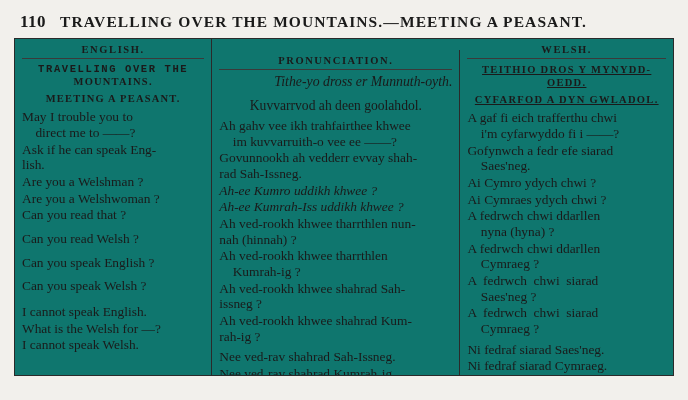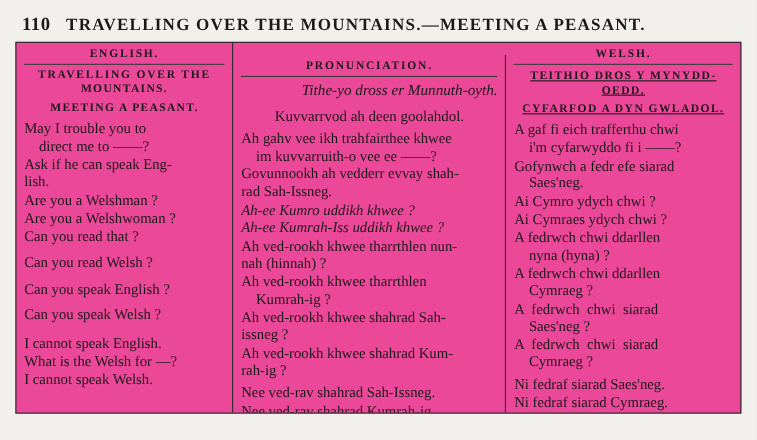--- a/index.html
+++ b/index.html
@@ -18,42 +18,42 @@
     position: relative;
     width: 688px;
     height: 400px;
     background: #f2f0ec;
     box-sizing: border-box;
     padding: 10px 14px 8px 14px;
   }
   
   .running-head {
     display: flex;
-    align-items: flex-end;
+    align-items: center;
     gap: 14px;
     padding: 2px 2px 6px 6px;
   }
   .folio {
     font-size: 17px;
     font-weight: bold;
     letter-spacing: 0.5px;
   }
   .head-title {
     font-size: 15.5px;
     font-weight: bold;
     letter-spacing: 1.1px;
     white-space: nowrap;
   }
   
   .table {
     border: 1.6px solid #2a2a2a;
     height: 338px;
     display: flex;
     box-sizing: border-box;
-    background: #ec4899;
+    background: #0f766e;
   }
   .col {
     box-sizing: border-box;
     padding: 5px 7px 4px 7px;
     overflow: hidden;
   }
   .col-english { width: 205px; border-right: 1.4px solid #2a2a2a; }
   .col-pron    { width: 258px; border-right: 1.4px solid #2a2a2a; margin-top: 11px; }
   .col-welsh   { width: 221px; }
 
@@ -70,20 +70,21 @@
   }
   .subhead {
     text-align: center;
     font-size: 10.5px;
     font-weight: bold;
     letter-spacing: 1.2px;
     line-height: 1.22;
   }
   .subhead.spread {
     letter-spacing: 1.6px;
+    font-family: Liberation Mono, monospace;
   }
   .entry {
     font-size: 13.4px;
     line-height: 1.17;
     margin-bottom: 1px;
     white-space: pre-wrap;
   }
   .ital { font-style: italic; }
   .gap { height: 7px; }
   .gap-sm { height: 4px; }

